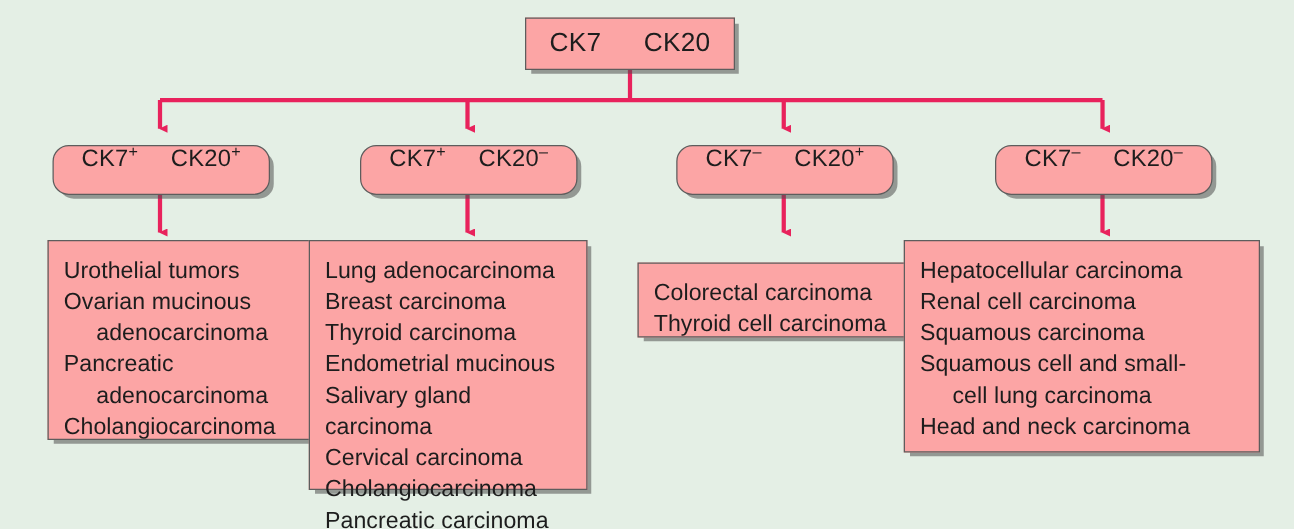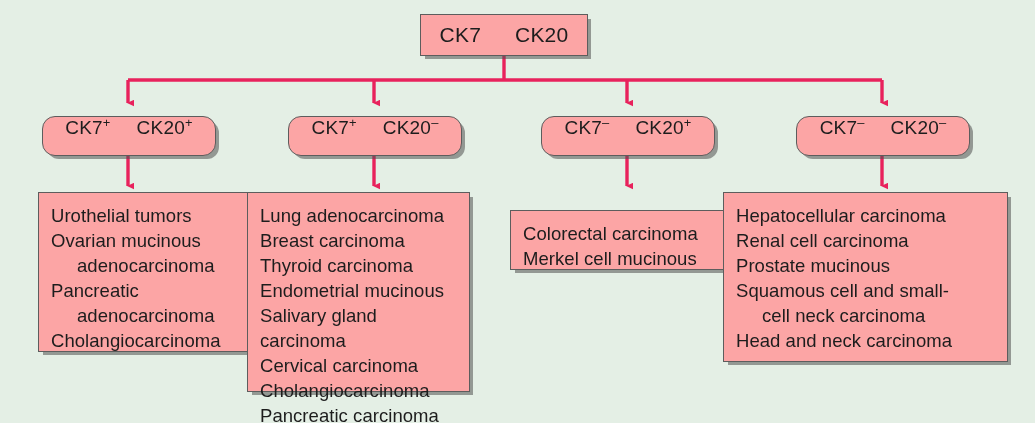--- a/index.html
+++ b/index.html
@@ -148,27 +148,27 @@
       <li><span>Salivary gland carcinoma</span></li>
       <li><span>Cervical carcinoma</span></li>
       <li><span>Cholangiocarcinoma</span></li>
       <li><span>Pancreatic carcinoma</span></li>
     </ul>
   </div>
 
   <div class="node list-node" style="left:510px; top:210px; width:228px; height:60px;">
     <ul>
       <li><span>Colorectal carcinoma</span></li>
-      <li><span>Merkel cell mucinous</span></li>
+      <li><span>Thyroid cell carcinoma</span></li>
     </ul>
   </div>
 
   <div class="node list-node" style="left:723px; top:192px; width:285px; height:170px;">
     <ul>
       <li><span>Hepatocellular carcinoma</span></li>
       <li><span>Renal cell carcinoma</span></li>
-      <li><span>Prostate mucinous</span></li>
-      <li><span>Squamous cell and small-</span><span class="wrap2">cell neck carcinoma</span></li>
+      <li><span>Squamous carcinoma</span></li>
+      <li><span>Squamous cell and small-</span><span class="wrap2">cell lung carcinoma</span></li>
       <li><span>Head and neck carcinoma</span></li>
     </ul>
   </div>
 
 </div>
 
 </body></html>

